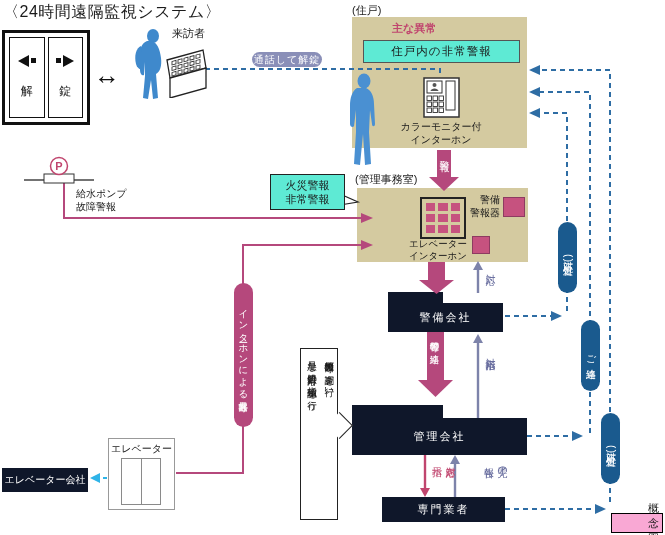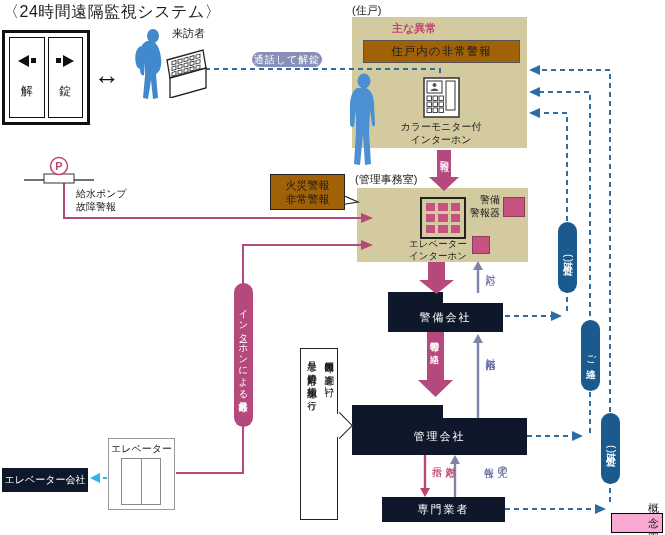--- a/index.html
+++ b/index.html
@@ -13,21 +13,21 @@
   .vtext{writing-mode:vertical-rl;text-orientation:mixed;line-height:1;letter-spacing:1px;}
   .vcols{writing-mode:vertical-rl;text-orientation:mixed;line-height:1.35;letter-spacing:0.5px;}
   .vcols span{display:block;}
   .pill{display:flex;align-items:center;justify-content:center;color:#fff;border-radius:10px;}
   .pill-pink{background:#b5487c;}
   .pill-navy{background:#1a5a8e;}
   .pill-slate{background:#8a8fb8;border-radius:8px;font-size:10px;letter-spacing:1px;}
   .lbl{font-size:10px;line-height:1.3;}
   .lbl-purple{color:#63689b;}
   .lbl-pink{color:#c0456e;margin-left:32px;}
-  .whitebox{background:#a16207;border:1.5px solid #333;}
+  .whitebox{background:#5eead4;border:1.5px solid #333;}
   .grid9{display:grid;grid-template-columns:repeat(3,1fr);gap:3px;padding:4px;box-sizing:border-box;
          background:transparent;border:2px solid #222;}
   .grid9 div{background:#c6527f;}
   .sq-pink{background:#c6527f;border:1px solid #8d3b61;box-sizing:border-box;}
   .door-panel{border:1.6px solid #111;display:flex;flex-direction:column;align-items:center;
               justify-content:space-evenly;box-sizing:border-box;}
   .door-arrow{display:flex;align-items:center;gap:2px;}
   .tri-l{width:0;height:0;border-top:6px solid transparent;border-bottom:6px solid transparent;border-right:11px solid #111;}
   .tri-r{width:0;height:0;border-top:6px solid transparent;border-bottom:6px solid transparent;border-left:11px solid #111;}
   .tick{width:5px;height:5px;background:#111;}

